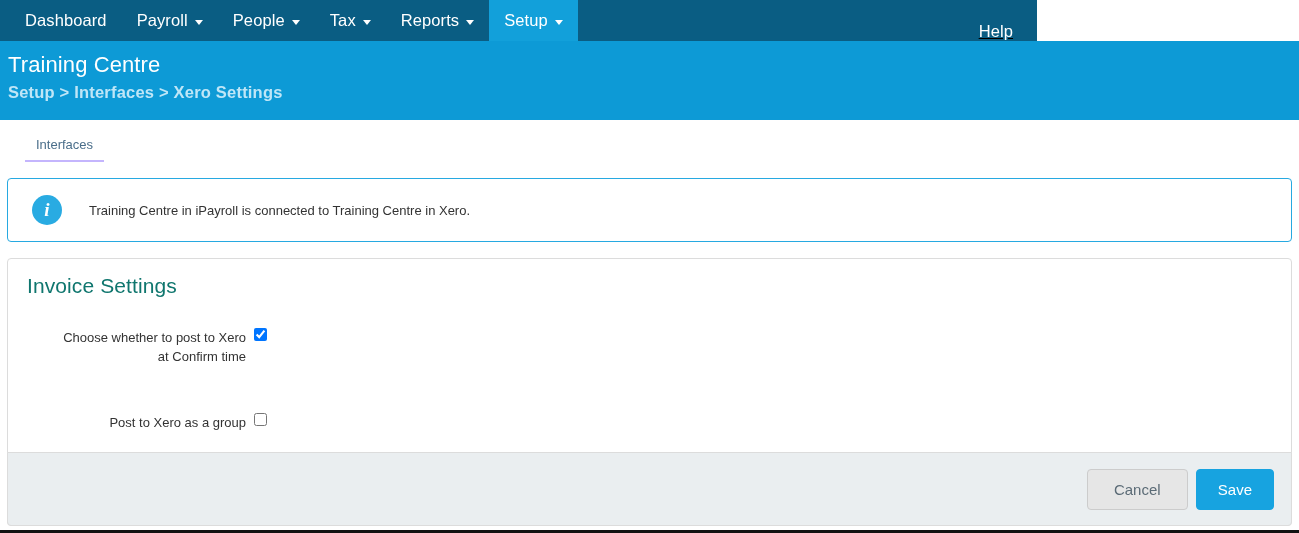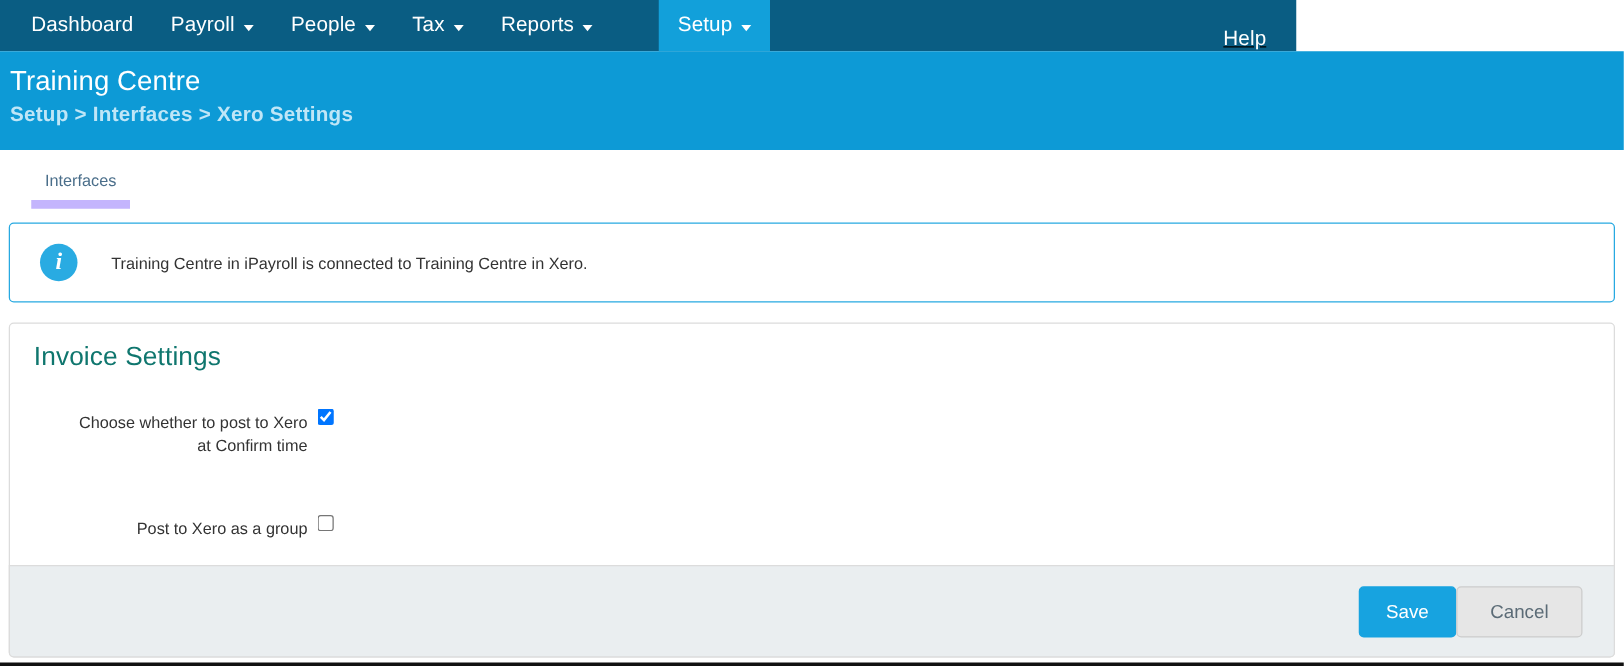--- a/index.html
+++ b/index.html
@@ -37,21 +37,20 @@
     padding: 0 15px;
     color: #ffffff;
     font-size: 16.5px;
     letter-spacing: 0.1px;
     white-space: nowrap;
     cursor: pointer;
     box-sizing: border-box;
   }
   .nav-item.active {
     background: #12a0da;
-    margin-left: 38px;
   }
   .caret {
     display: inline-block;
     width: 0; height: 0;
     border-left: 4.5px solid transparent;
     border-right: 4.5px solid transparent;
     border-top: 5px solid #ffffff;
     margin-left: 7px;
     position: relative;
     top: 2px;
@@ -99,21 +98,21 @@
     background: #ffffff;
     border-radius: 4px 4px 0 0;
     box-sizing: border-box;
     padding-left: 17px;
   }
   .tab {
     display: inline-block;
     font-size: 13px;
     color: #4a6e8a;
     padding: 17px 11px 8px 11px;
-    border-bottom: 7px solid #c4b5fd;
+    border-bottom: 2px solid #c4b5fd;
     box-sizing: border-box;
     cursor: pointer;
   }
 
   
   .infobanner {
     position: absolute;
     left: 7px; top: 178px;
     width: 1285px;
     height: 64px;
@@ -311,17 +310,17 @@
       </div>
       <div class="form-control">
         <input type="checkbox" style="">
       </div>
     </div>
 
   </div>
 </div>
 
 <div class="footer">
+  <div class="btn btn-cancel">Cancel</div>
   <div class="btn btn-save">Save</div>
-  <div class="btn btn-cancel">Cancel</div>
 </div>
 
 <div class="bottom-rule"></div>
 
 </body></html>

